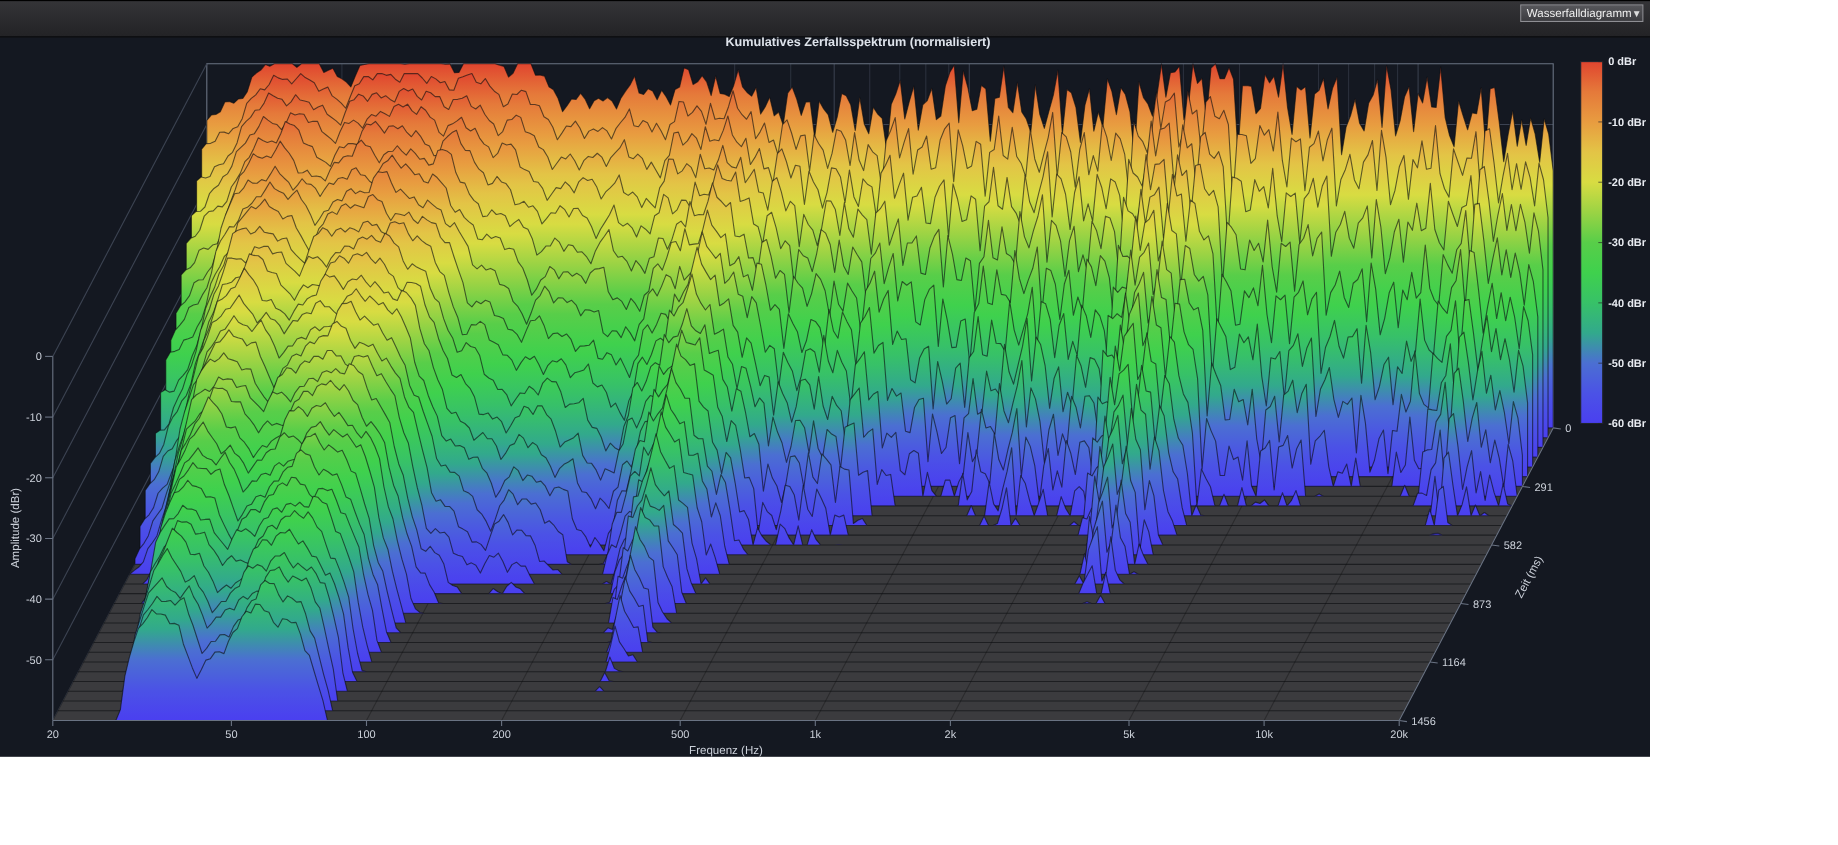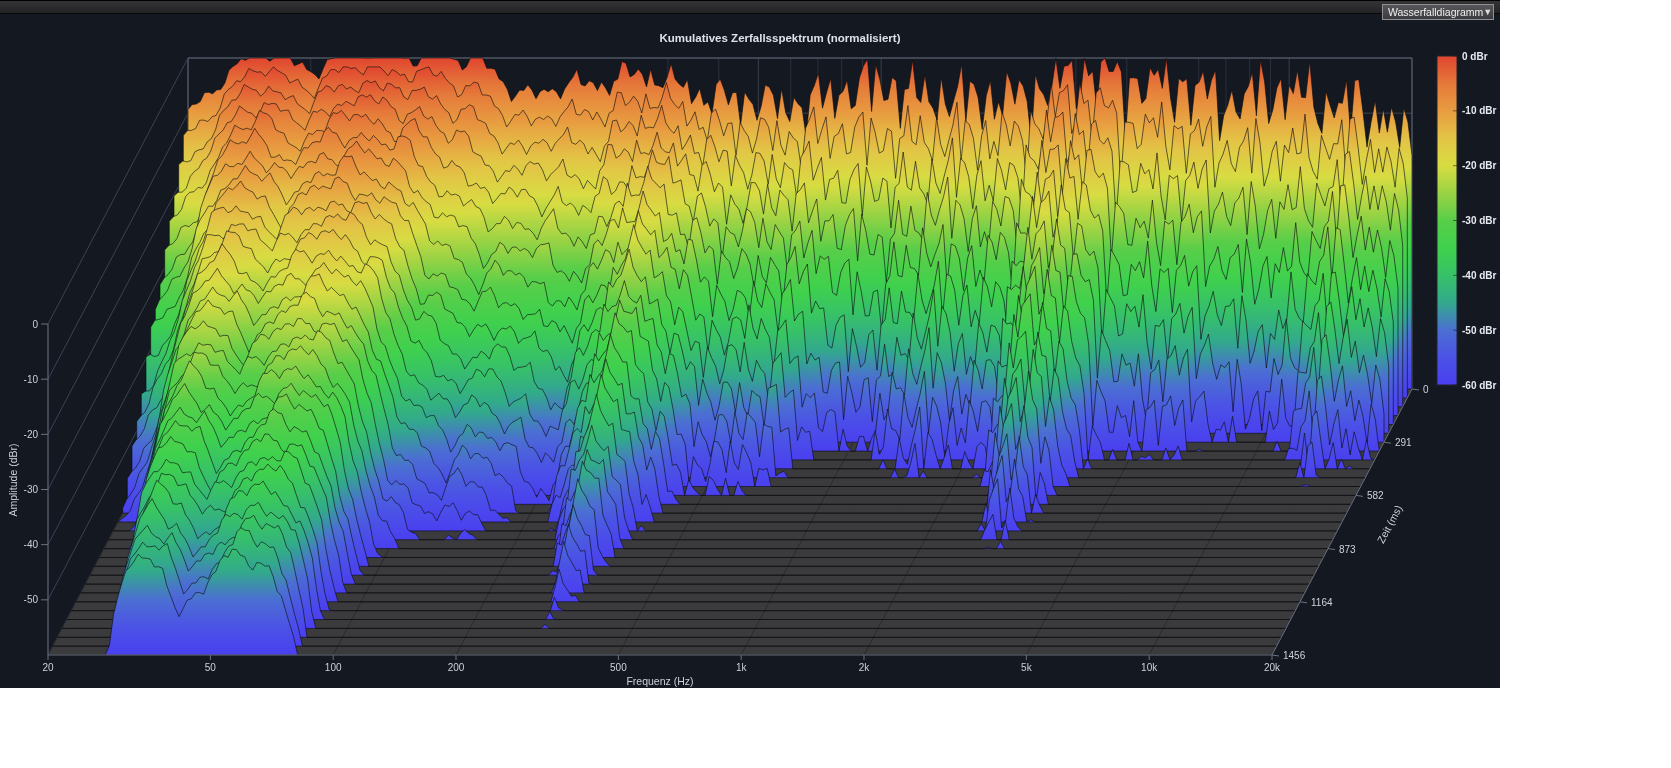--- a/index.html
+++ b/index.html
@@ -1,19 +1,19 @@
 <!DOCTYPE html>
 <html><head>
 <meta charset="utf-8">
 <style>
   html,body{margin:0;padding:0;background:#ffffff;}
   body{width:1671px;height:768px;position:relative;overflow:hidden;
        font-family:"Liberation Sans",sans-serif;}
   .panel{position:absolute;left:0;top:0;width:1500px;height:688px;background:#141821;}
-  .topbar{position:absolute;left:0;top:0;width:1500px;height:14px;
+  .topbar{position:absolute;left:0;top:0;width:1500px;height:34px;
           background:linear-gradient(#343437,#232326);border-top:1px solid #000;
           border-bottom:1px solid #0a0a0c;box-sizing:border-box;}
   .dropdown{position:absolute;right:6px;top:3px;width:112px;height:16px;
             background:linear-gradient(#57575b,#3c3c40);border:1px solid #8f8f94;
             color:#efefef;font-size:10.5px;display:flex;align-items:center;
             justify-content:space-between;padding:0 5px;box-sizing:border-box;cursor:default;}
   .dropdown .chev{font-size:9px;color:#dcdcdc;line-height:1;}
   svg{position:absolute;left:0;top:0;}
   svg text{font-family:"Liberation Sans",sans-serif;}
 </style>

